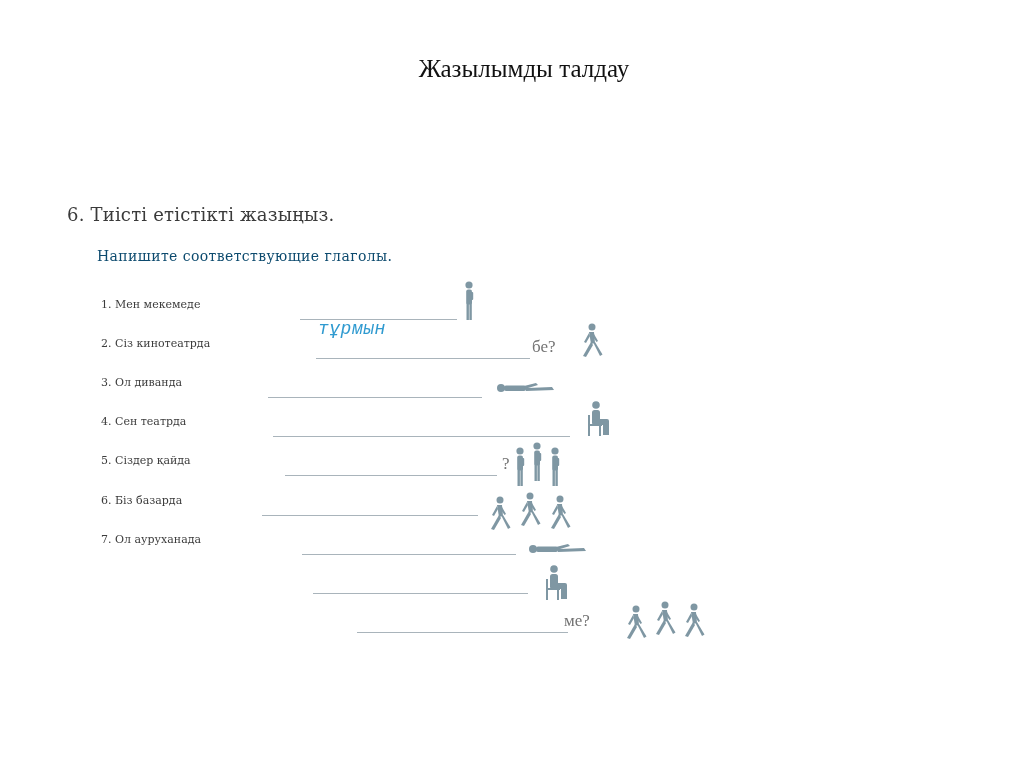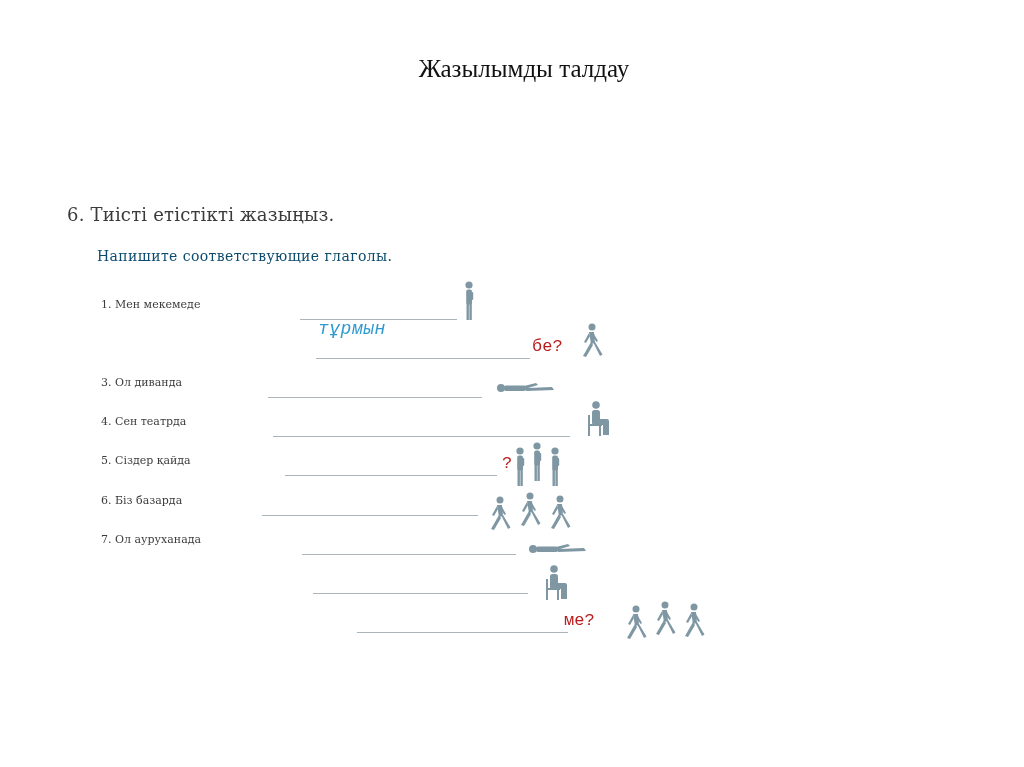--- a/index.html
+++ b/index.html
@@ -29,21 +29,21 @@
   .blank {
     position: absolute; top: 21px; height: 0; border-top: 1px solid #a9b4bb;
   }
   .answer {
     position: absolute; top: -3px;
     font-family: Liberation Mono, monospace; font-style: italic; font-size: 18px;
     color: #2f9ad0; letter-spacing: 0.5px; margin-top: 24px;
   }
   .suffix {
     position: absolute; top: 0;
-    font-family: Liberation Mono, monospace; font-size: 17px; color: #b91c1c;
+    font-family: Liberation Serif, serif; font-size: 17px; color: #737373;
   }
   .icon { position: absolute; }
   .icon svg { display: block; }
 </style>
 </head>
 <body>
 
 <svg width="0" height="0" style="position:absolute">
   <defs>
     <g id="stand">
@@ -88,20 +88,21 @@
   <span class="blank" style="left:300px;width:157px"></span>
   <span class="answer" style="left:318px">тұрмын</span>
   <span class="icon" style="left:462px;top:-17px">
     <svg width="14" height="40" viewBox="0 0 14 40">
         <use href="#stand"></use>
       </svg>
   </span>
 </div>
 
 <div class="row" style="top:337px">
+  <span class="row-text">2. Сіз кинотеатрда</span>
   <span class="blank" style="left:316px;width:214px"></span>
   <span class="suffix" style="left:532px">бе?</span>
   <span class="icon" style="left:580px;top:-14px">
     <svg width="24" height="36" viewBox="0 0 24 36">
         <use href="#walk"></use>
       </svg>
   </span>
 </div>
 
 <div class="row" style="top:376px">

